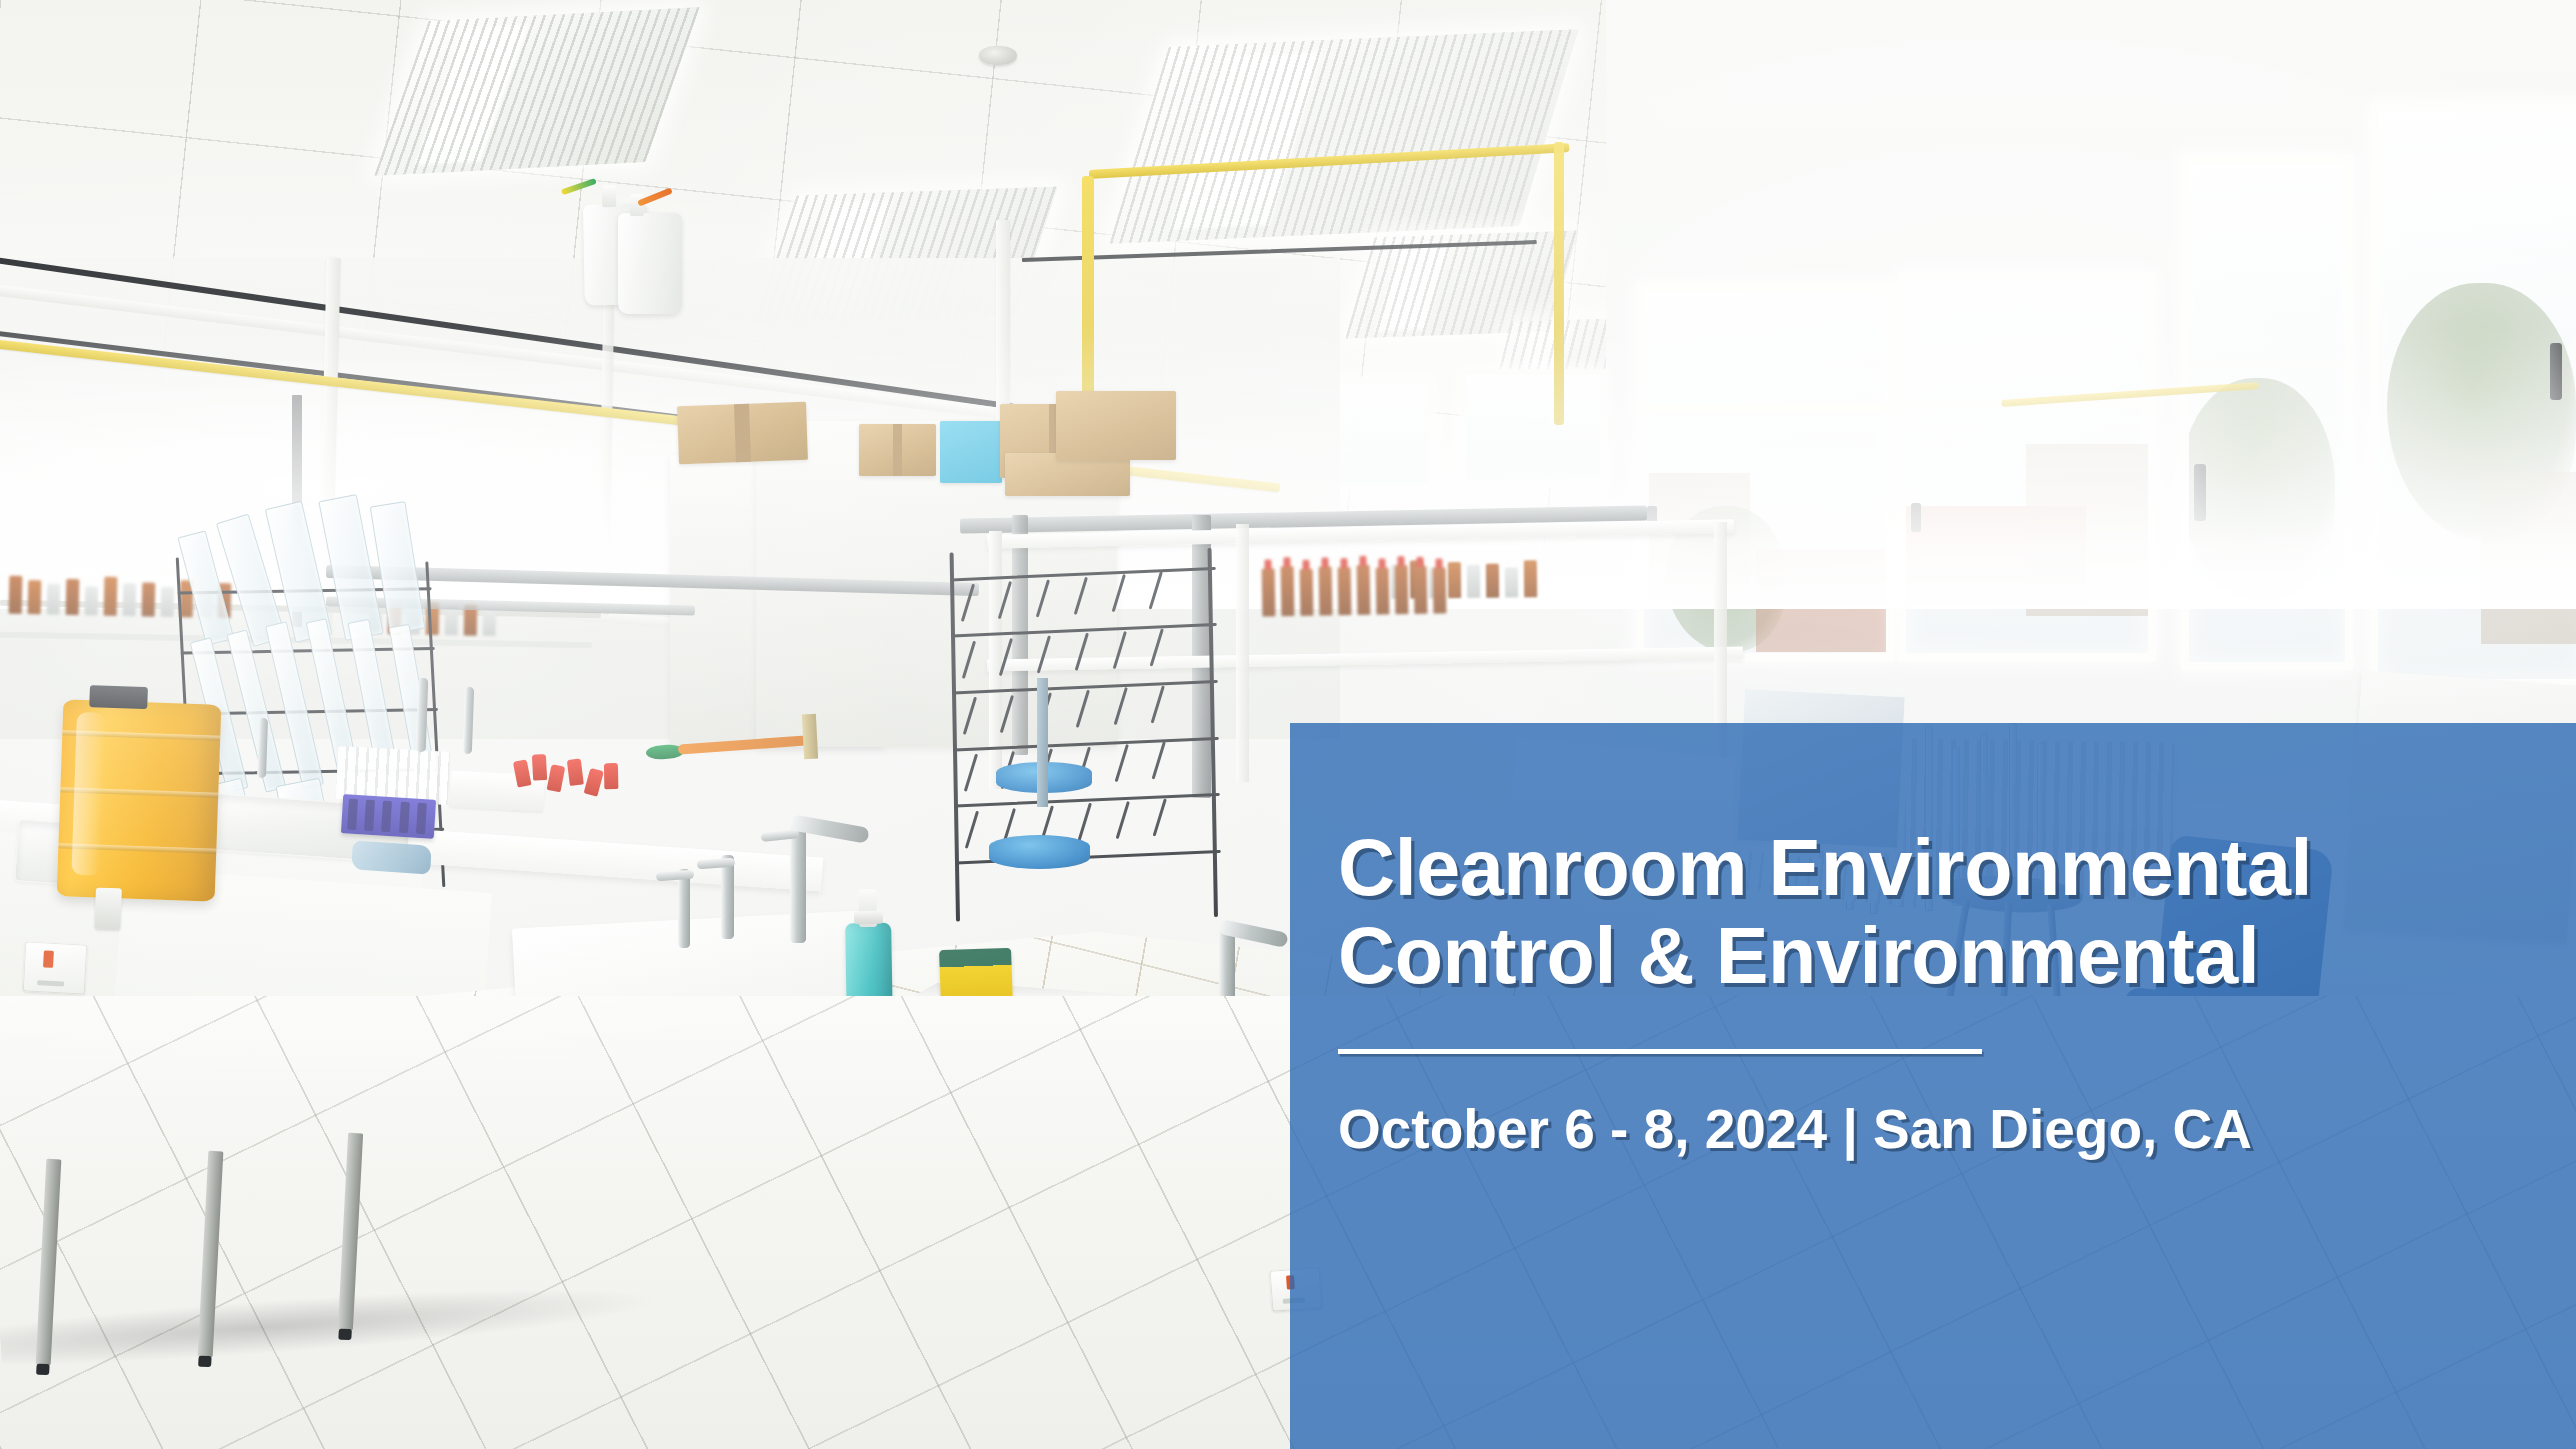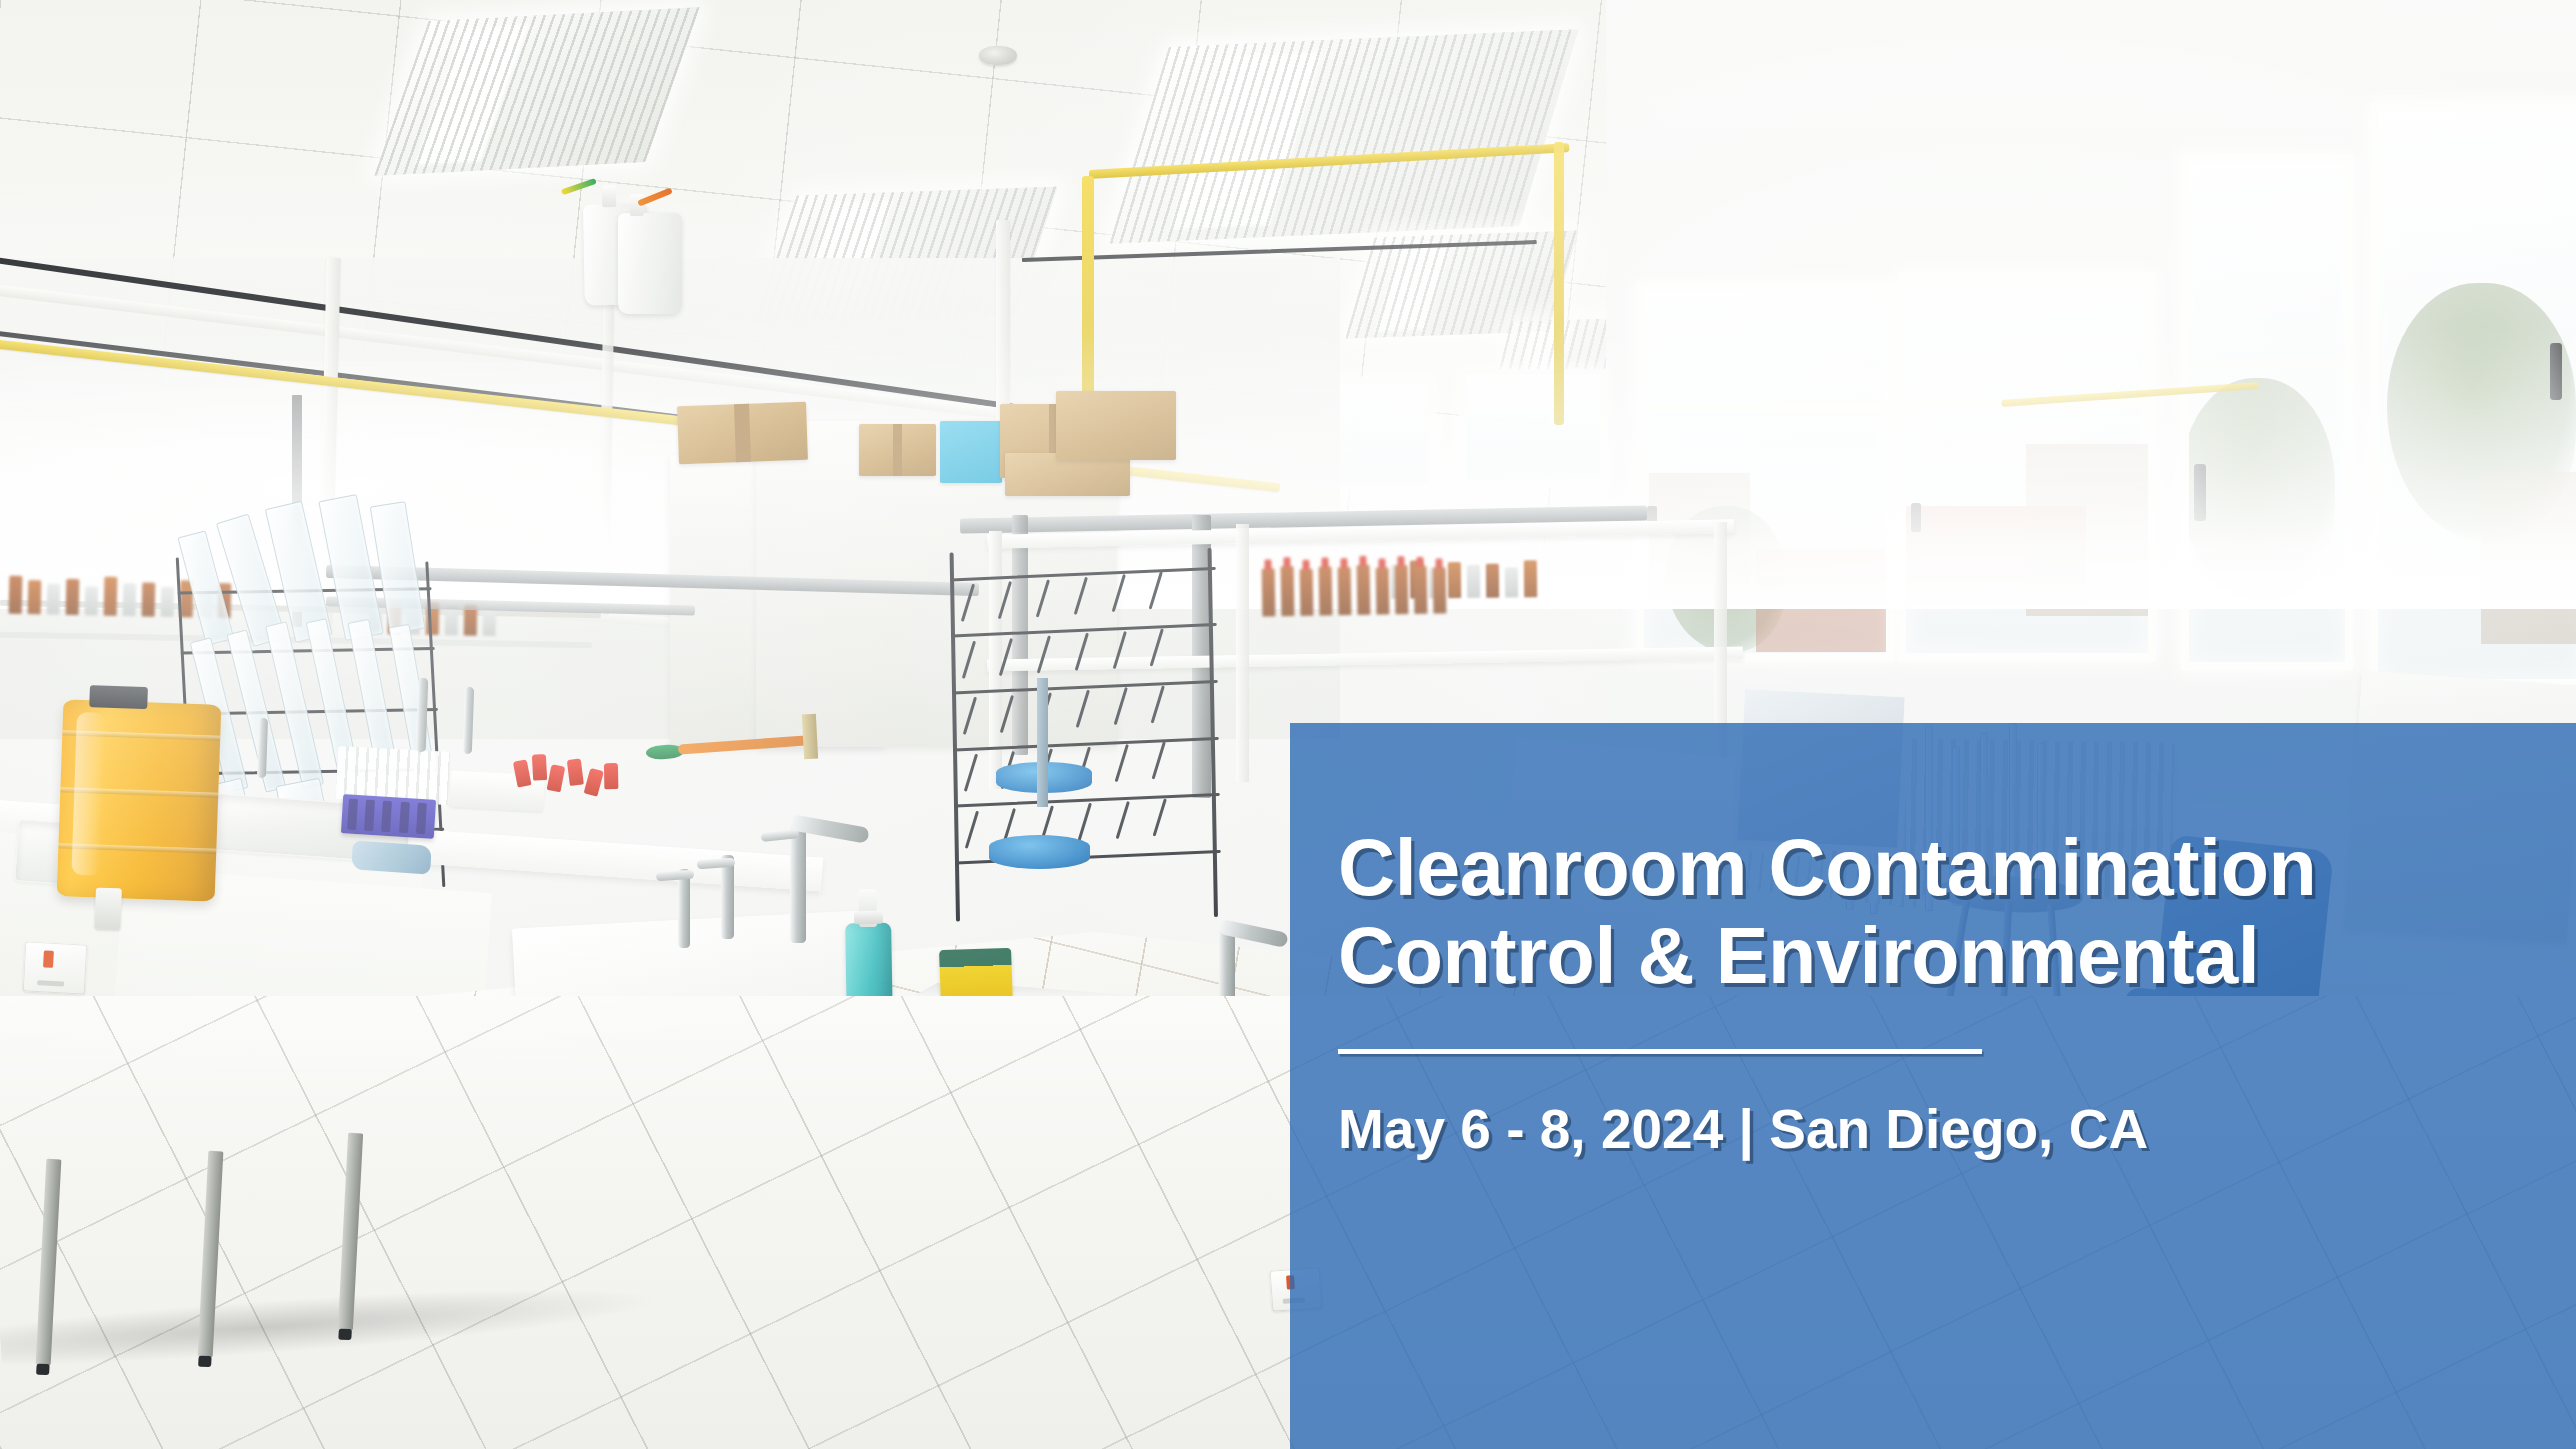--- a/index.html
+++ b/index.html
@@ -986,25 +986,25 @@
         <b style="left:11px; width:22px;"></b>
       </div>
 
     <div class="photo-wash"></div>
   </div>
 
   <div id="overlay">
     <div id="overlay-inner">
 
       <div class="headline">
-        <div>Cleanroom Contamination</div>
+        <div>Cleanroom Environmental</div>
         <div>Control &amp; Environmental</div>
       </div>
 
       <div class="divider"></div>
 
-      <div class="subline">May 6 - 8, 2024 | San Diego, CA</div>
+      <div class="subline">October 6 - 8, 2024 | San Diego, CA</div>
 
     </div>
   </div>
 
 </div>
 
 
 </body></html>

